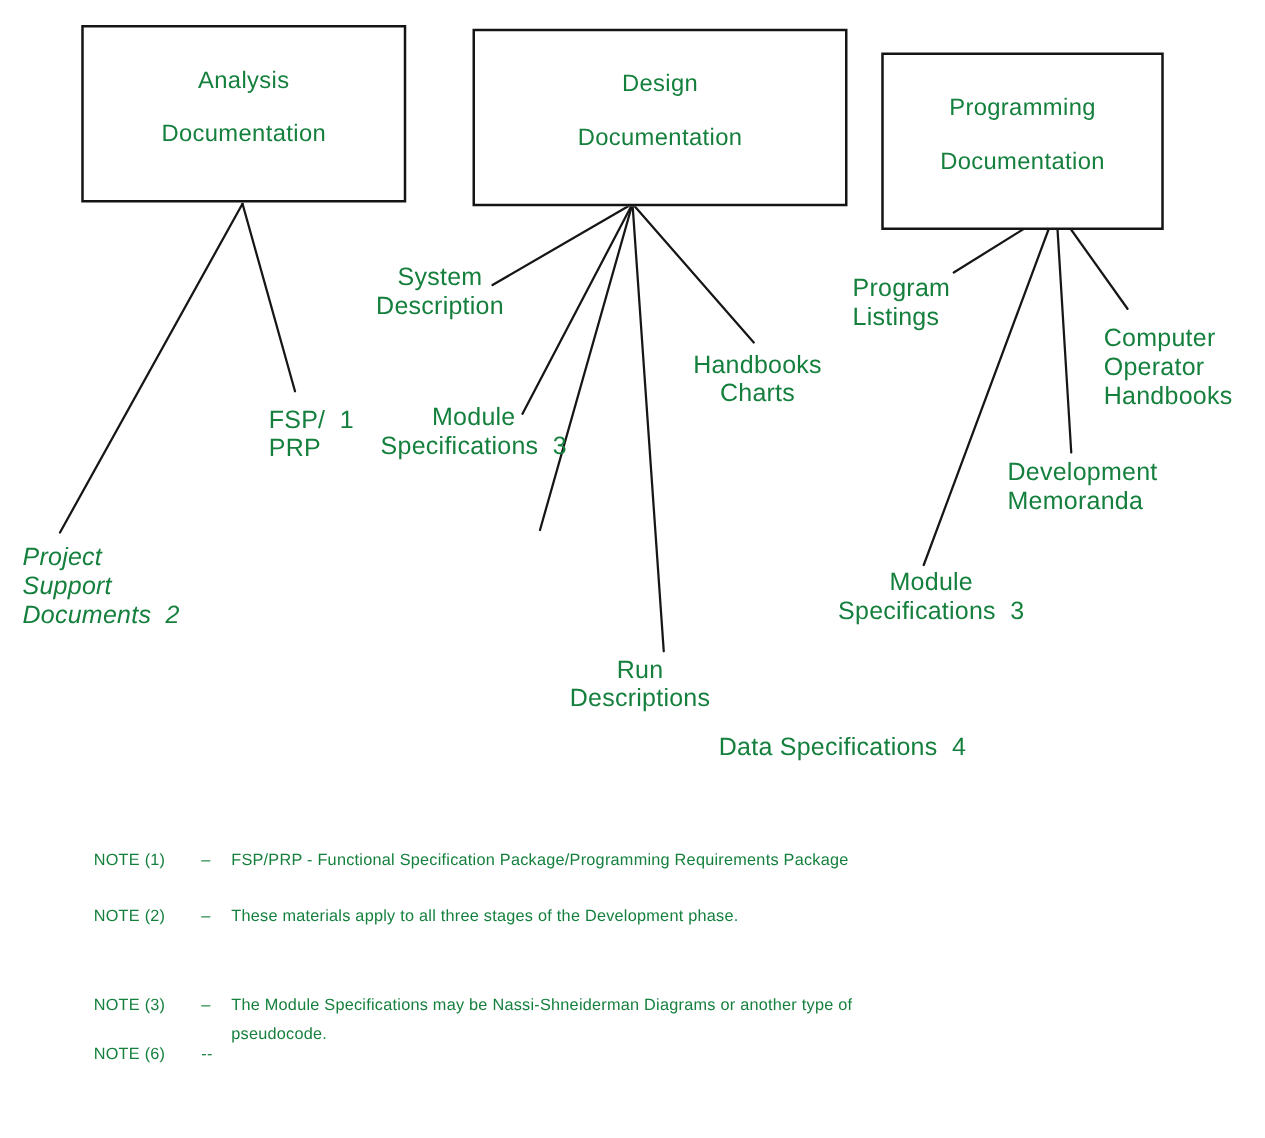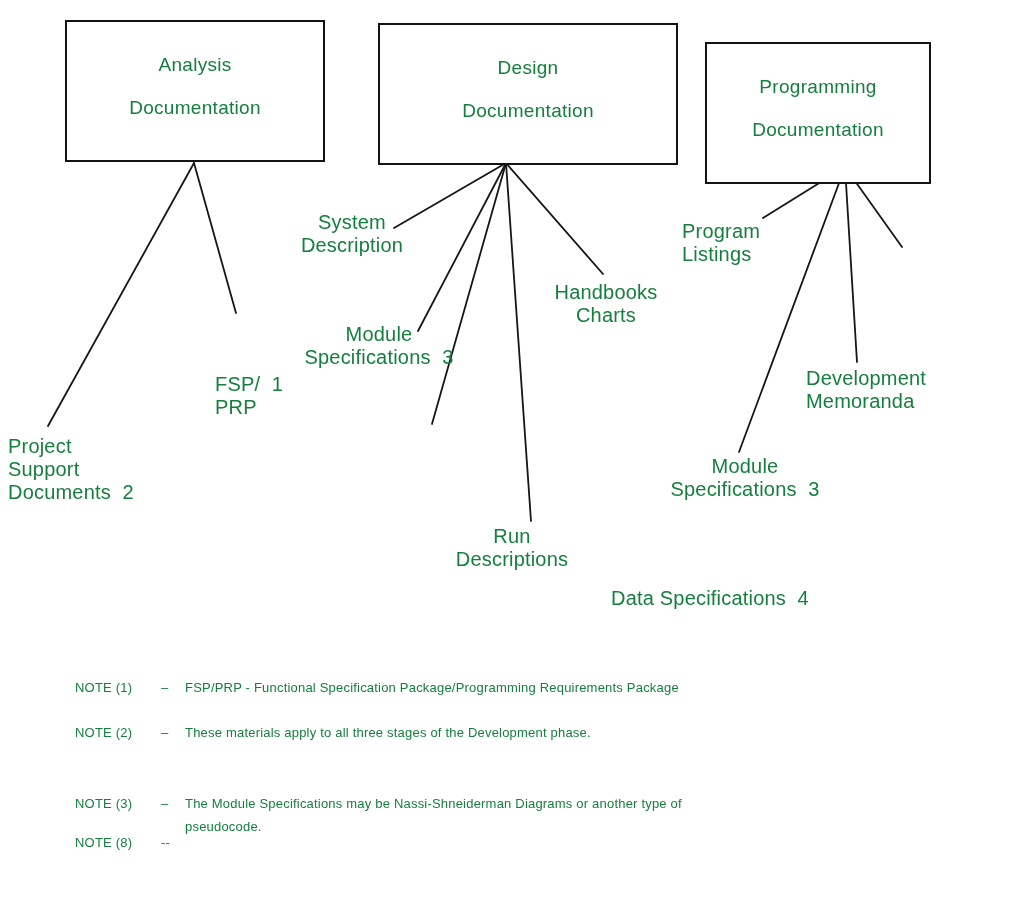--- a/index.html
+++ b/index.html
@@ -105,43 +105,46 @@
   <div class="box" style="left:378px; top:23px; width:300px;">
     <div class="box-line">Design</div>
     <div class="box-line">Documentation</div>
   </div>
 
   <div class="box" style="left:705px; top:23px; width:226px;margin-top:19px;">
     <div class="box-line">Programming</div>
     <div class="box-line">Documentation</div>
   </div>
 
-  <div class="lbl" style="left:8px; top:435px;">Project
+  <div class="lbl" style="left:18px; top:435px;font-style:italic;">Project
 Support
 Documents  2</div>
-  <div class="lbl" style="left:215px; top:325px;margin-top:48px;">FSP/  1
+  <div class="lbl" style="left:215px; top:325px;">FSP/  1
 PRP</div>
 
   <div class="lbl ctr" style="left:352px; top:211px;">System
 Description</div>
   <div class="lbl ctr" style="left:379px; top:323px;">Module
 Specifications  3</div>
   <div class="lbl ctr" style="left:512px; top:525px;">Run
 Descriptions</div>
   <div class="lbl ctr" style="left:606px; top:281px;">Handbooks
 Charts</div>
 
   <div class="lbl" style="left:682px; top:220px;">Program
 Listings</div>
+  <div class="lbl" style="left:883px; top:260px;">Computer
+Operator
+Handbooks</div>
   <div class="lbl" style="left:806px; top:367px;">Development
 Memoranda</div>
   <div class="lbl ctr" style="left:745px; top:455px;">Module
 Specifications  3</div>
 
-  <div class="lbl" style="left:575px; top:587px;margin-left:36px;">Data Specifications  4</div>
+  <div class="lbl" style="left:575px; top:587px;">Data Specifications  4</div>
 
   <div class="note" style="top:676px;">
     <span class="note-label">NOTE (1)</span>
     <span class="note-dash">–</span>
     <div class="note-text">FSP/PRP - Functional Specification Package/Programming Requirements Package</div>
   </div>
 
   <div class="note" style="top:721px;">
     <span class="note-label">NOTE (2)</span>
     <span class="note-dash">–</span>
@@ -149,17 +152,17 @@
   </div>
 
   <div class="note" style="top:764px;margin-top:28px;">
     <span class="note-label">NOTE (3)</span>
     <span class="note-dash">–</span>
     <div class="note-text">The Module Specifications may be Nassi-Shneiderman Diagrams or another type of
 pseudocode.</div>
   </div>
 
   <div class="note" style="top:831px;">
-    <span class="note-label">NOTE (8)</span>
+    <span class="note-label">NOTE (6)</span>
     <span class="note-dash">--</span>
   </div>
 
 </div>
 
 </body></html>

